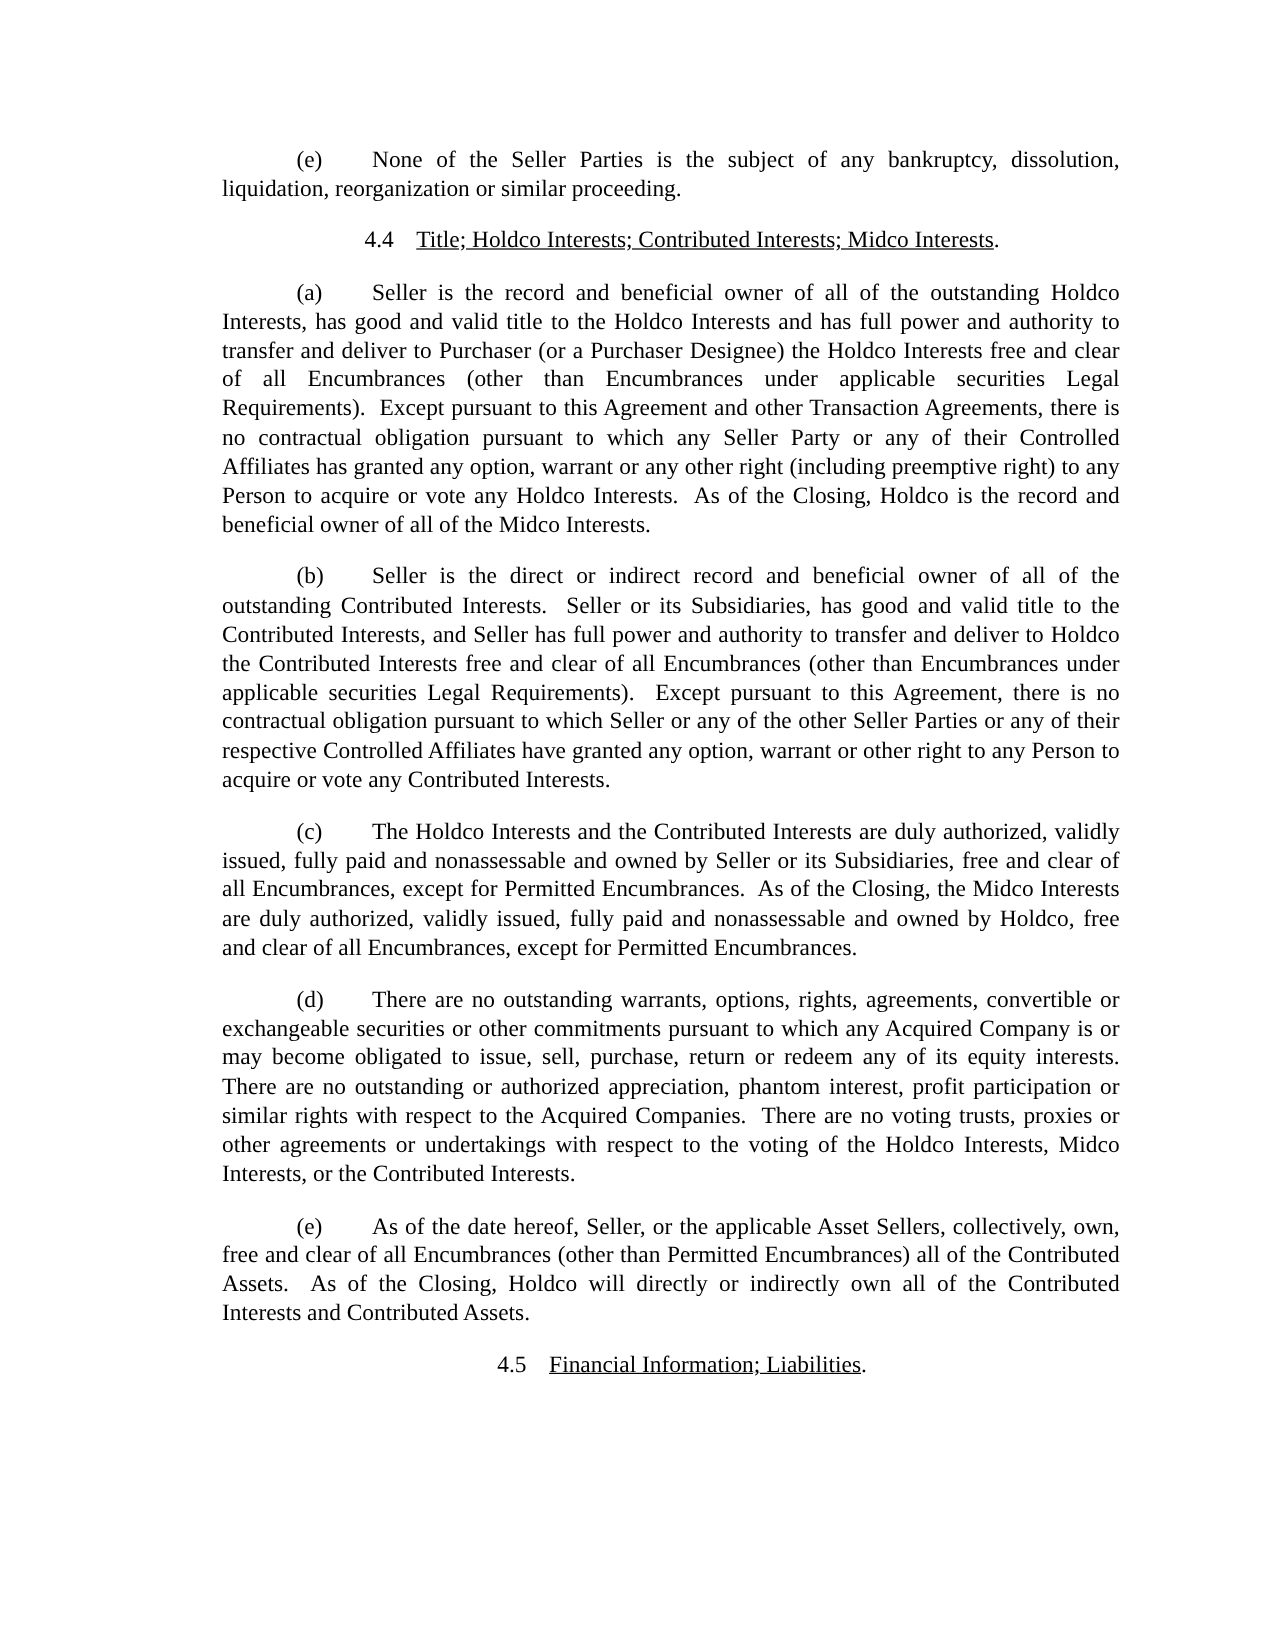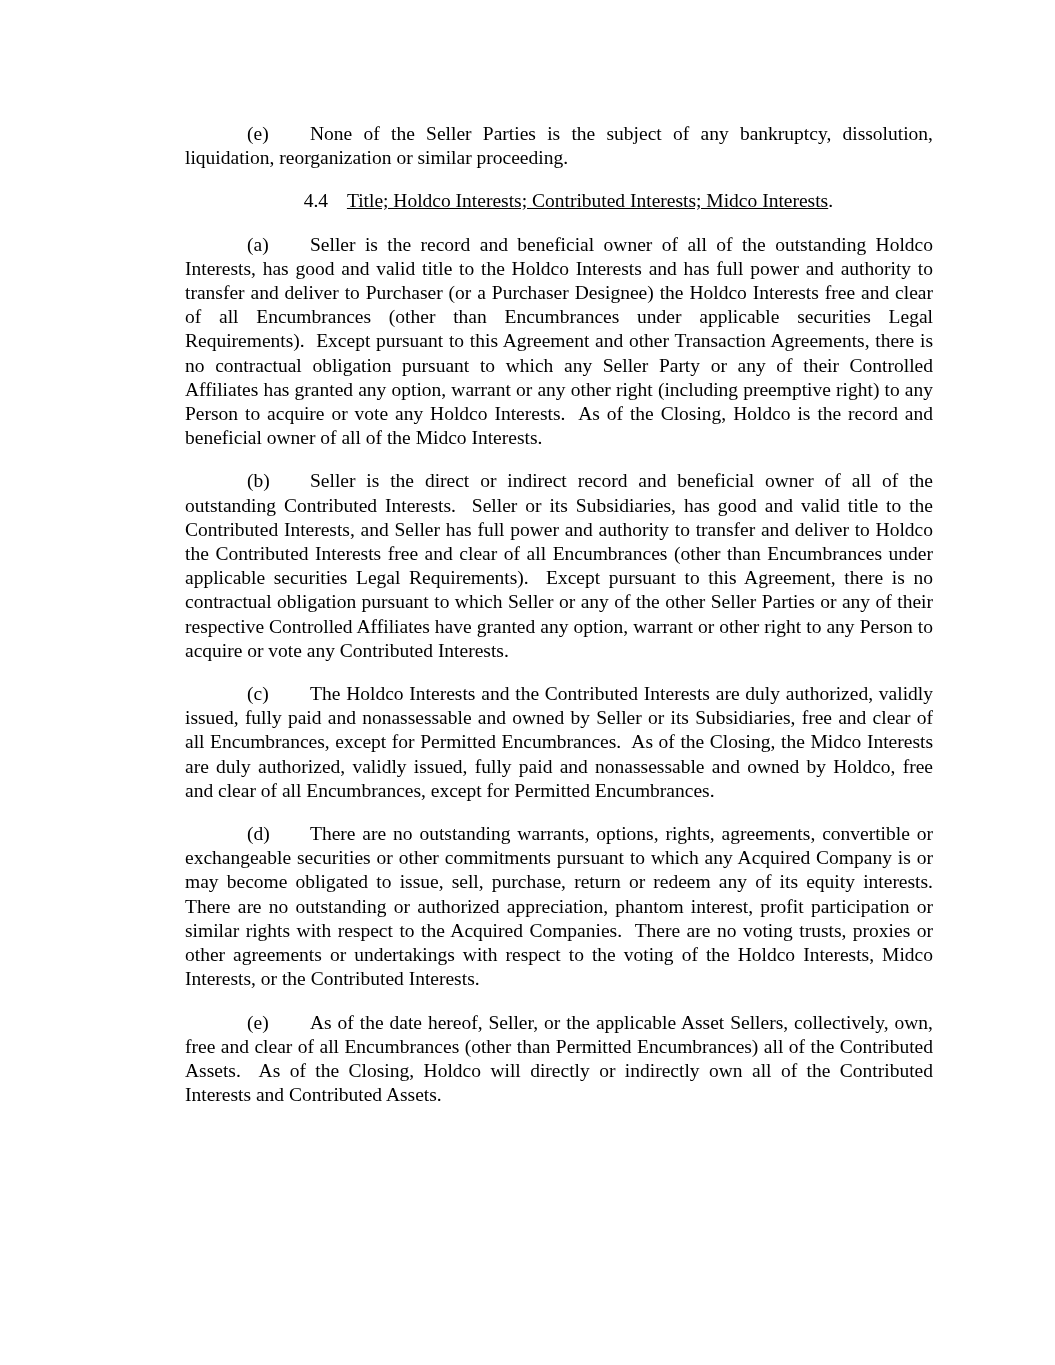--- a/index.html
+++ b/index.html
@@ -68,15 +68,16 @@
     <p class="para"><span class="plabel">(a)</span><span class="ptext">Seller is the record and beneficial owner of all of the outstanding Holdco Interests, has good and valid title to the Holdco Interests and has full power and authority to transfer and deliver to Purchaser (or a Purchaser Designee) the Holdco Interests free and clear of all Encumbrances (other than Encumbrances under applicable securities Legal Requirements).  Except pursuant to this Agreement and other Transaction Agreements, there is no contractual obligation pursuant to which any Seller Party or any of their Controlled Affiliates has granted any option, warrant or any other right (including preemptive right) to any Person to acquire or vote any Holdco Interests.  As of the Closing, Holdco is the record and beneficial owner of all of the Midco Interests.</span></p>
 
     <p class="para"><span class="plabel">(b)</span><span class="ptext">Seller is the direct or indirect record and beneficial owner of all of the outstanding Contributed Interests.  Seller or its Subsidiaries, has good and valid title to the Contributed Interests, and Seller has full power and authority to transfer and deliver to Holdco the Contributed Interests free and clear of all Encumbrances (other than Encumbrances under applicable securities Legal Requirements).  Except pursuant to this Agreement, there is no contractual obligation pursuant to which Seller or any of the other Seller Parties or any of their respective Controlled Affiliates have granted any option, warrant or other right to any Person to acquire or vote any Contributed Interests.</span></p>
 
     <p class="para"><span class="plabel">(c)</span><span class="ptext">The Holdco Interests and the Contributed Interests are duly authorized, validly issued, fully paid and nonassessable and owned by Seller or its Subsidiaries, free and clear of all Encumbrances, except for Permitted Encumbrances.  As of the Closing, the Midco Interests are duly authorized, validly issued, fully paid and nonassessable and owned by Holdco, free and clear of all Encumbrances, except for Permitted Encumbrances.</span></p>
 
     <p class="para"><span class="plabel">(d)</span><span class="ptext">There are no outstanding warrants, options, rights, agreements, convertible or exchangeable securities or other commitments pursuant to which any Acquired Company is or may become obligated to issue, sell, purchase, return or redeem any of its equity interests.  There are no outstanding or authorized appreciation, phantom interest, profit participation or similar rights with respect to the Acquired Companies.  There are no voting trusts, proxies or other agreements or undertakings with respect to the voting of the Holdco Interests, Midco Interests, or the Contributed Interests.</span></p>
 
     <p class="para"><span class="plabel">(e)</span><span class="ptext">As of the date hereof, Seller, or the applicable Asset Sellers, collectively, own, free and clear of all Encumbrances (other than Permitted Encumbrances) all of the Contributed Assets.  As of the Closing, Holdco will directly or indirectly own all of the Contributed Interests and Contributed Assets.</span></p>
 
+    <p class="heading"><span class="hnum">4.5</span><span class="htitle">Financial Information; Liabilities</span><span>.</span></p>
 
   </div>
 </div>
 
 </body></html>

